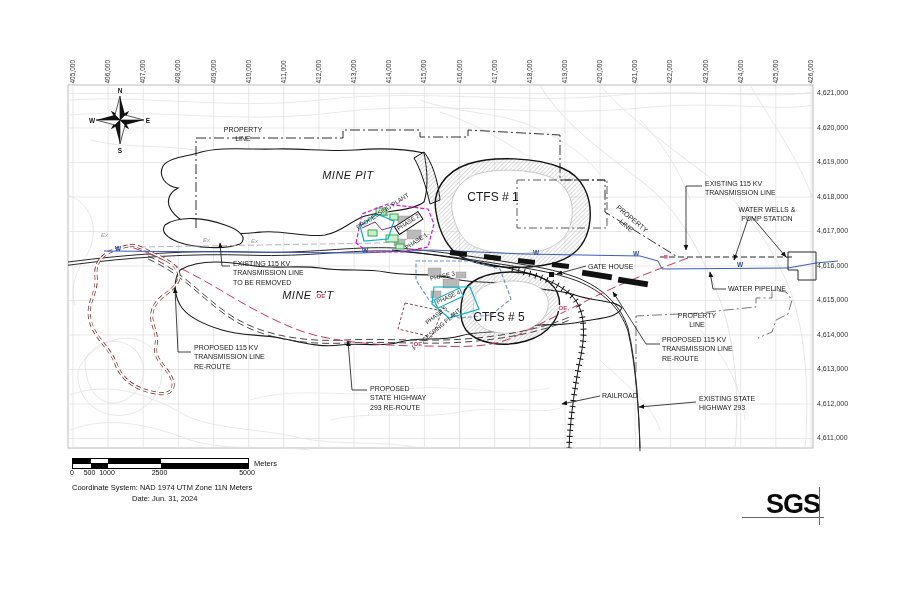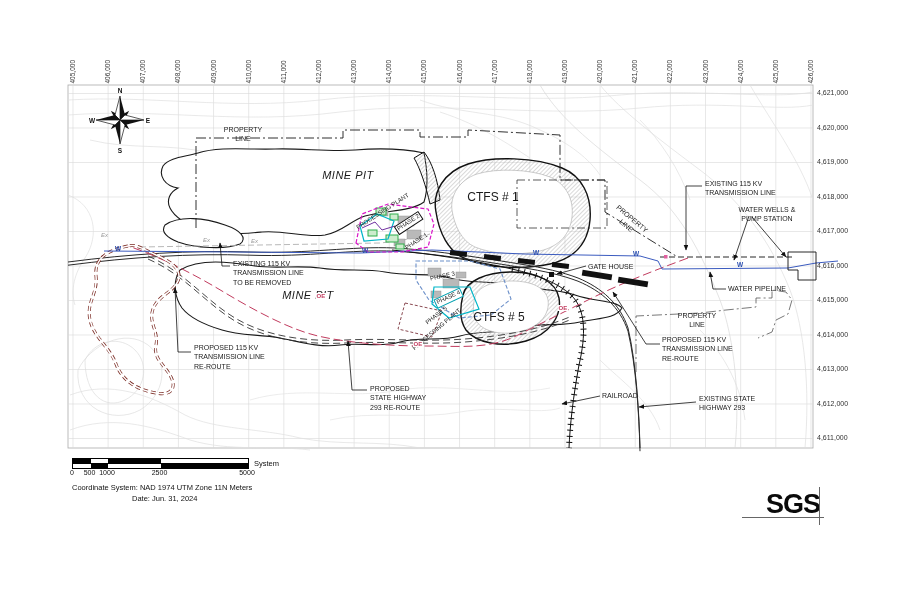--- a/index.html
+++ b/index.html
@@ -335,21 +335,21 @@
     <div class="sb-seg" style="width:87.5px;background:#000;"></div>
   </div>
   <div class="sb-ticks">
     <span style="left:0px;">0</span>
     <span style="left:17.5px;">500</span>
     <span style="left:35px;">1000</span>
     <span style="left:87.5px;">2500</span>
     <span style="left:175px;">5000</span>
   </div>
 </div>
-<div class="meters">System</div>
+<div class="meters">Meters</div>
 
 <div class="footer1">Coordinate System: NAD 1974 UTM Zone 11N Meters</div>
 <div class="footer2">Date: Jun. 31, 2024</div>
 
 <div class="sgs">SGS</div>
 <div class="sgs-hline"></div>
 <div class="sgs-vline"></div>
 
 </div>
 

